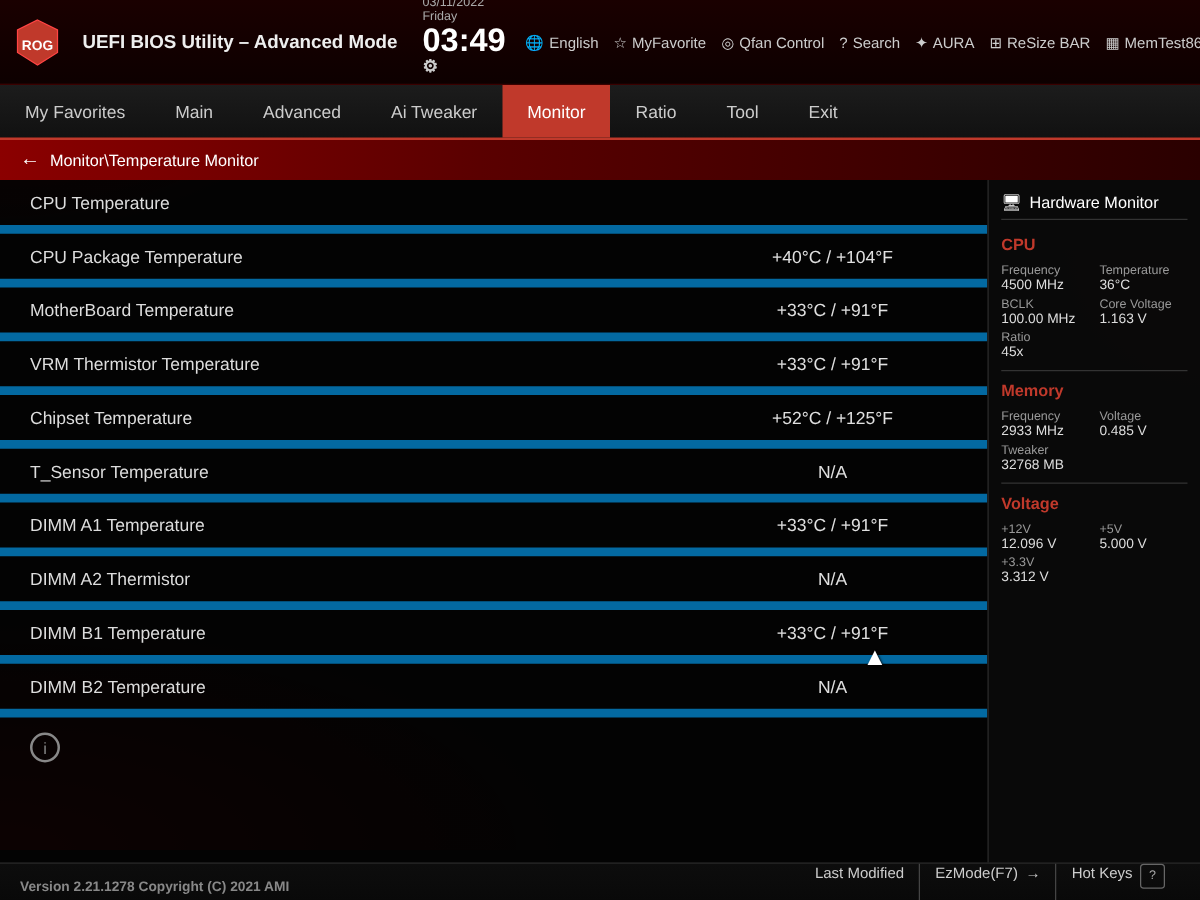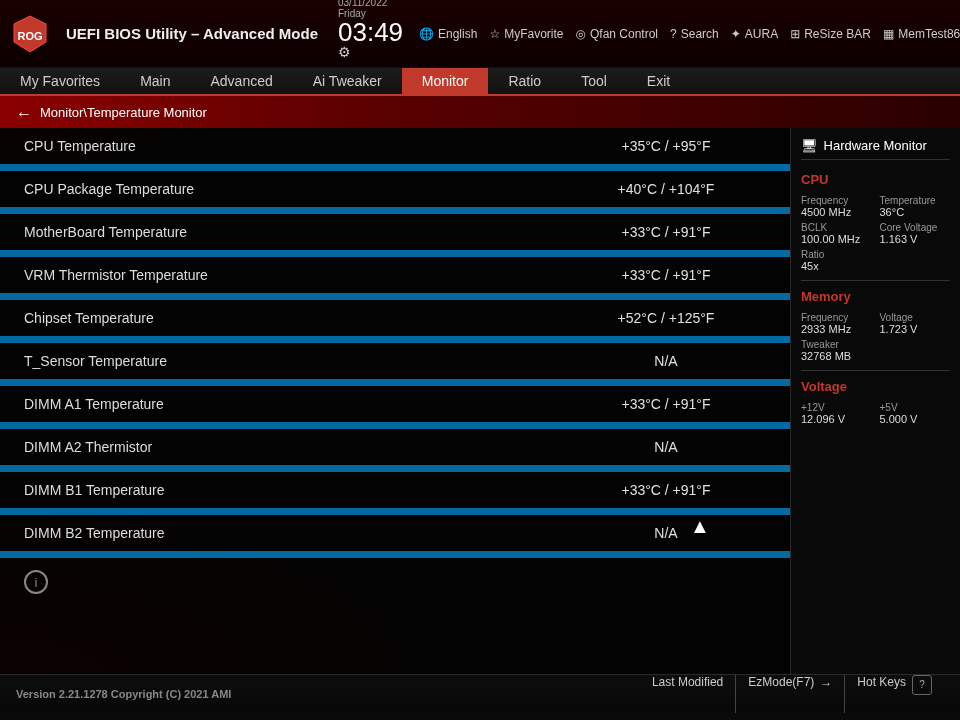--- a/index.html
+++ b/index.html
@@ -51,21 +51,21 @@
       margin-right: 16px;
     }
 
     .header-date {
       font-size: 10px;
       color: #aaa;
     }
 
     .header-time {
       font-size: 26px;
-      font-weight: normal;
+      font-weight: bold;
       color: #fff;
       line-height: 1;
     }
 
     .header-time .gear-icon {
       font-size: 14px;
       color: #ccc;
       vertical-align: super;
     }
 
@@ -85,21 +85,21 @@
       color: #ccc;
       cursor: pointer;
       white-space: nowrap;
     }
 
     
     .main-nav {
       position: relative;
       z-index: 10;
       background: linear-gradient(180deg, #1c1c1c 0%, #111 100%);
-      height: 28px;
+      height: 44px;
       display: flex;
       align-items: stretch;
       border-bottom: 2px solid #c0392b;
     }
 
     .main-nav-item {
       padding: 0 20px;
       display: flex;
       align-items: center;
       font-size: 14px;
@@ -407,21 +407,20 @@
   <span class="breadcrumb-back">←</span>
   <span class="breadcrumb-text">Monitor\Temperature Monitor</span>
 </div>
 
 <div class="content-area">
 
   <div class="main-panel">
 
     <div class="sensor-row">
       <span class="sensor-label">CPU Temperature</span>
-      <span class="sensor-value">+35°C / +95°F</span>
     </div>
 
     <div class="sensor-row">
       <span class="sensor-label">CPU Package Temperature</span>
       <span class="sensor-value">+40°C / +104°F</span>
     </div>
 
     <div class="sensor-row">
       <span class="sensor-label">MotherBoard Temperature</span>
       <span class="sensor-value">+33°C / +91°F</span>
@@ -502,40 +501,44 @@
     <hr class="hw-divider">
 
     <div class="hw-section-title">Memory</div>
     <div class="hw-grid">
       <div>
         <div class="hw-label">Frequency</div>
         <div class="hw-value">2933 MHz</div>
       </div>
       <div>
         <div class="hw-label">Voltage</div>
-        <div class="hw-value">1.723 V</div>
+        <div class="hw-value">0.485 V</div>
       </div>
     </div>
     <div>
       <div class="hw-label">Tweaker</div>
       <div class="hw-value">32768 MB</div>
     </div>
 
     <hr class="hw-divider">
 
     <div class="hw-section-title">Voltage</div>
     <div class="hw-grid">
       <div>
         <div class="hw-label">+12V</div>
         <div class="hw-value">12.096 V</div>
       </div>
       <div>
         <div class="hw-label">+5V</div>
         <div class="hw-value">5.000 V</div>
       </div>
+    </div>
+    <div>
+      <div class="hw-label">+3.3V</div>
+      <div class="hw-value">3.312 V</div>
     </div>
   </div>
 </div>
 
 <div class="footer">
   <div class="footer-version">Version 2.21.1278 Copyright (C) 2021 AMI</div>
   <div class="footer-right">
     <div class="footer-item">
       <span>Last Modified</span>
     </div>

